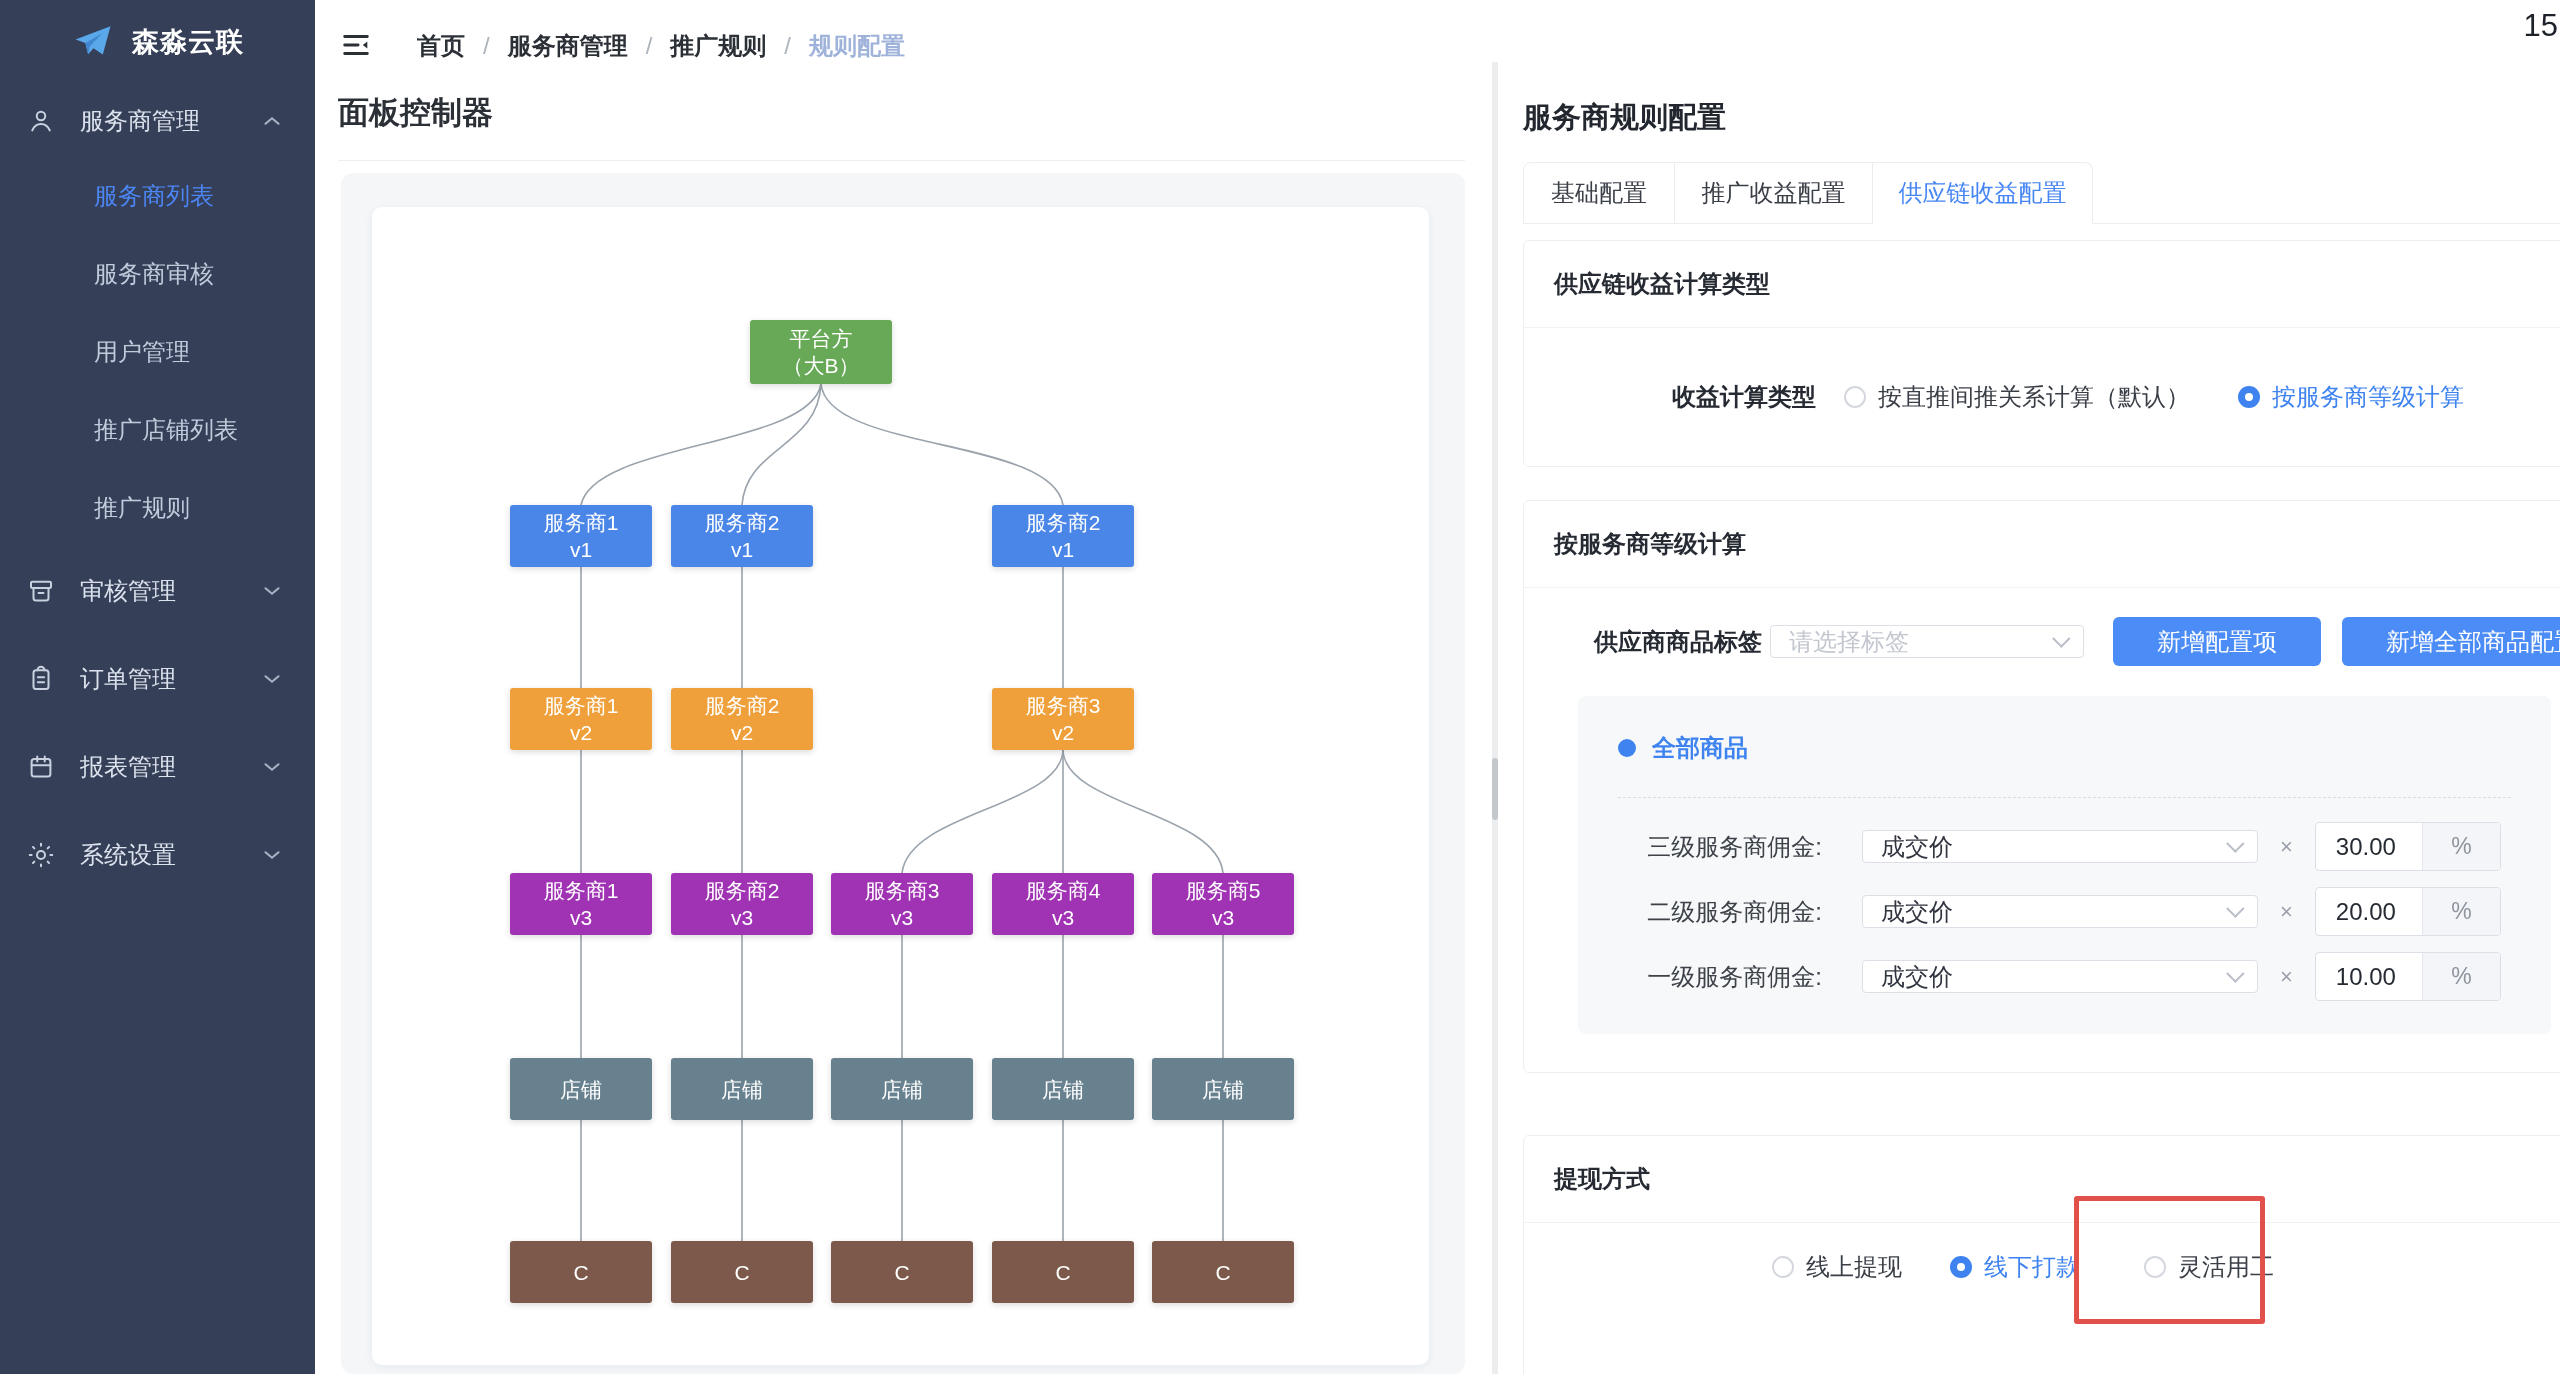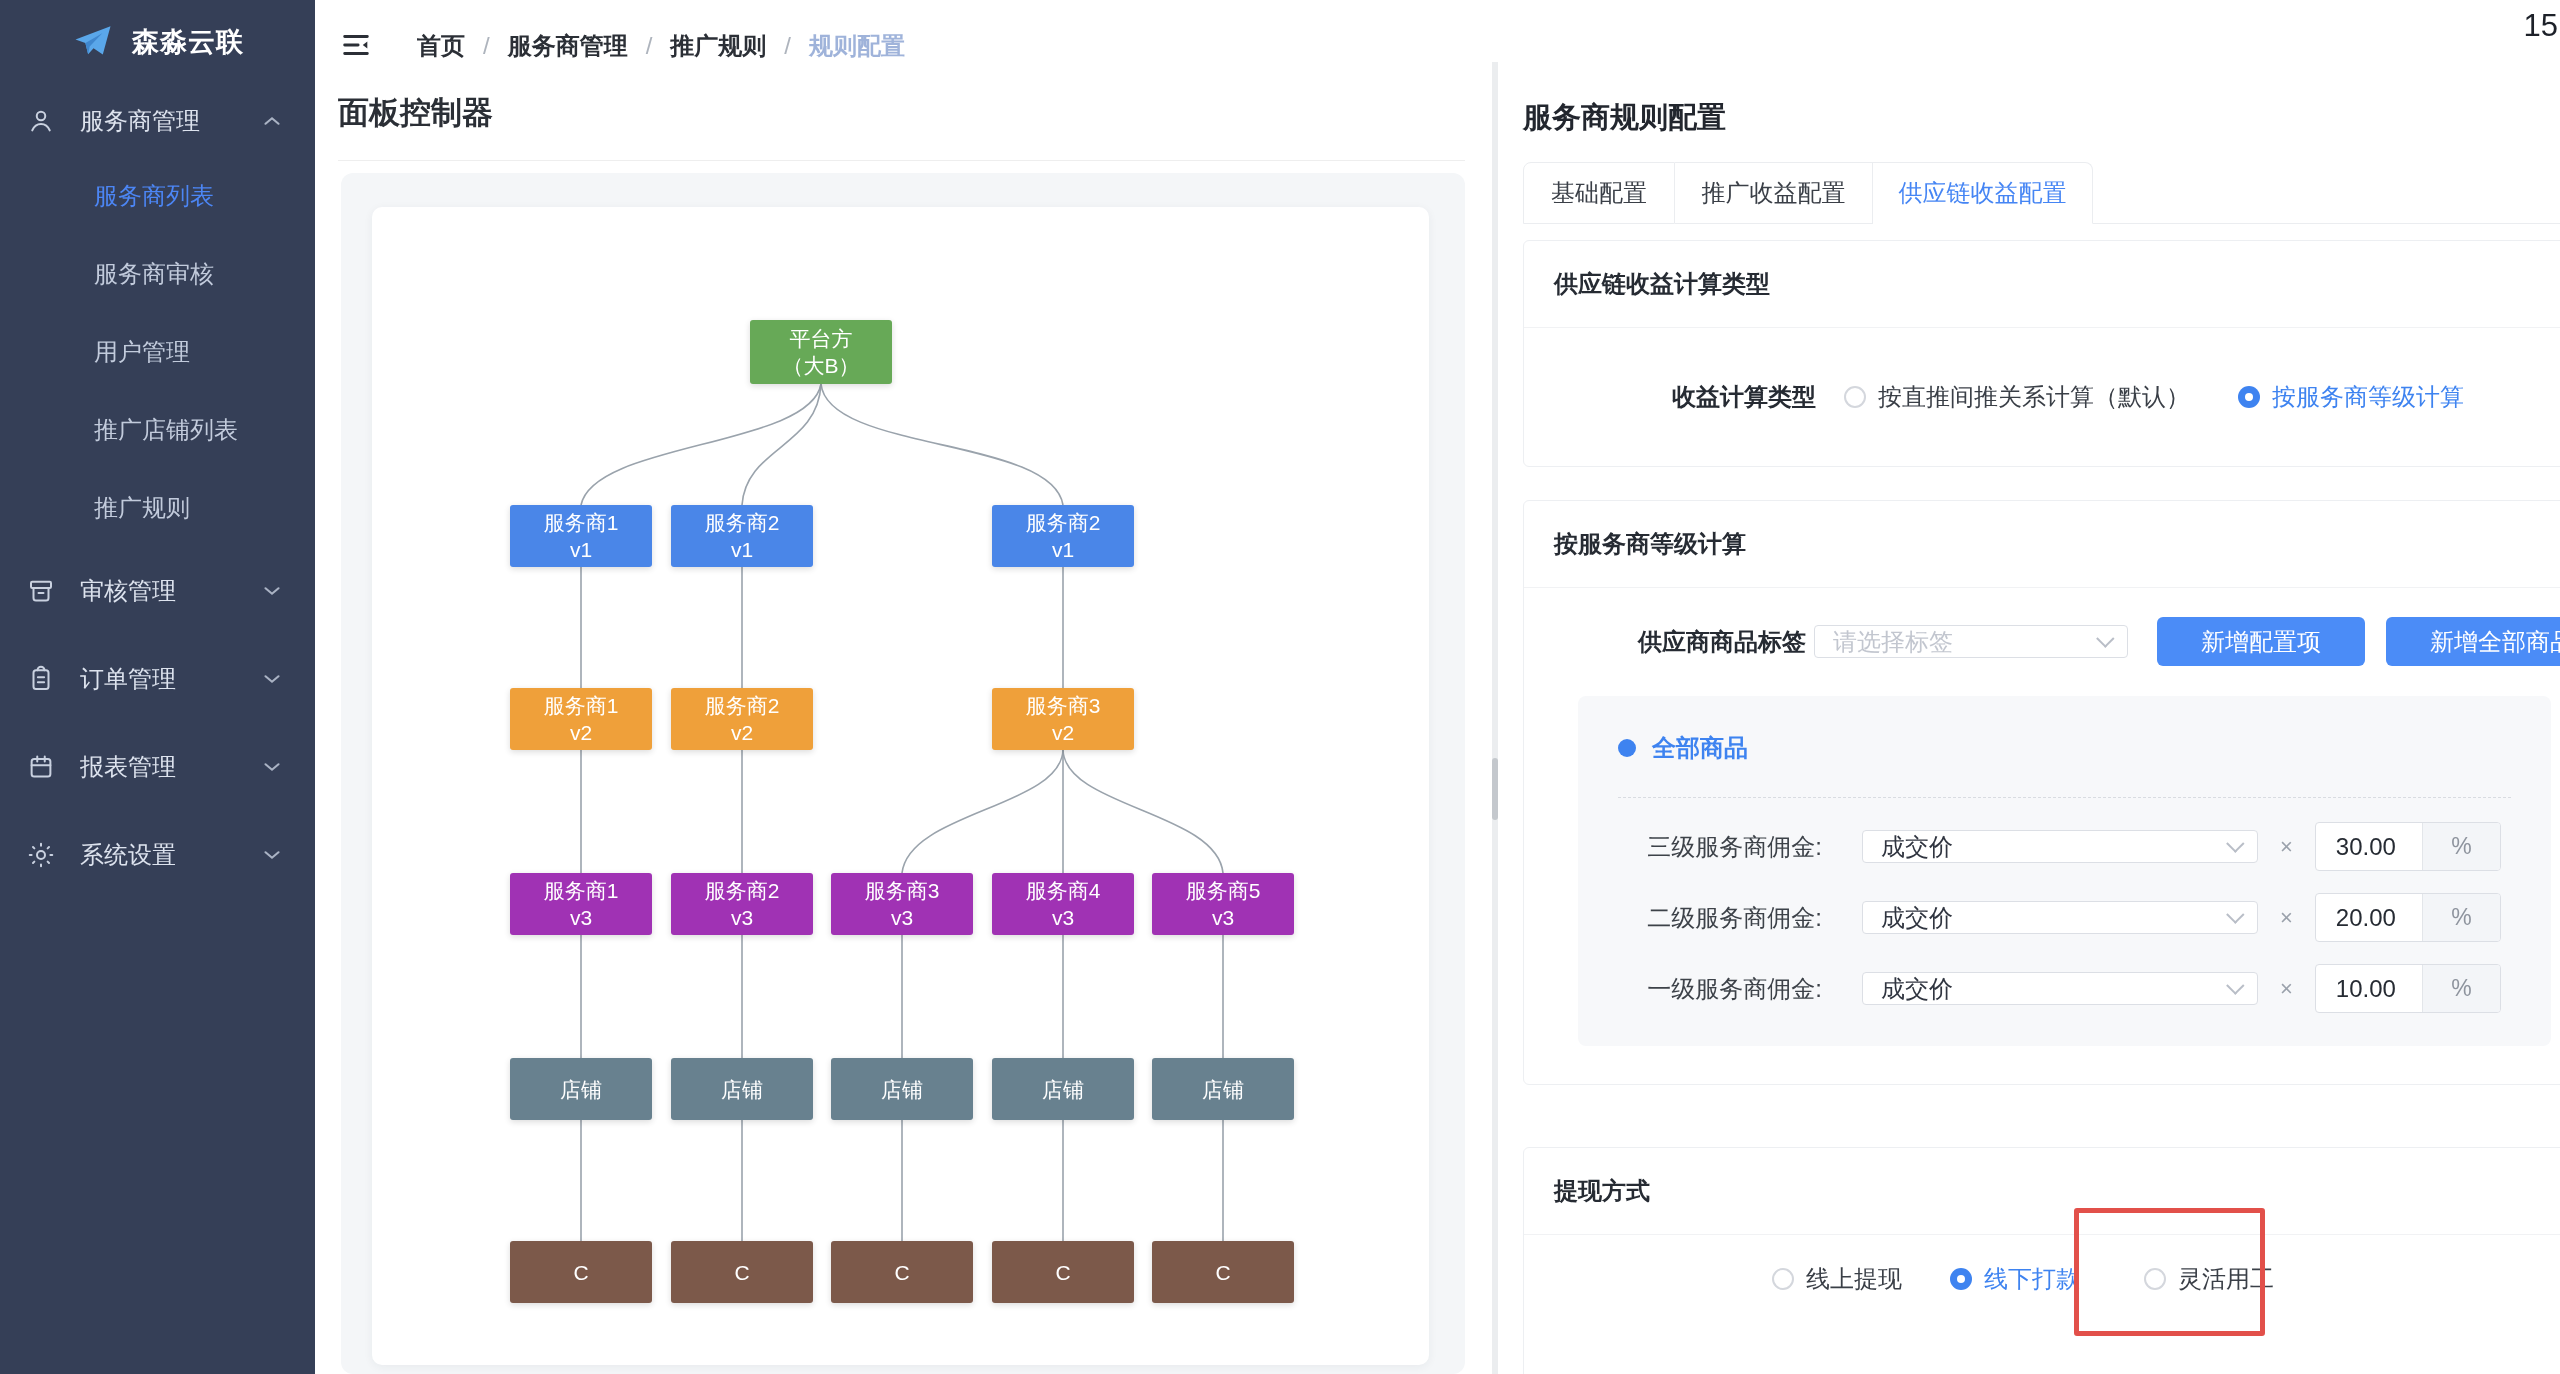--- a/index.html
+++ b/index.html
@@ -70,34 +70,34 @@
   .radio-item + .radio-item { margin-left:48px; }
   .rd { width:22px; height:22px; border-radius:50%; border:2px solid #d4d7dd; background:#fff; flex:none; }
   .rd.on { border:none; background:#3e83f0; position:relative; }
   .rd.on::after { content:""; position:absolute; left:7px; top:7px; width:8px; height:8px; background:#fff; border-radius:50%; }
   .radio-label { font-size:24px; color:#3a3f47; white-space:nowrap; }
   .radio-item.checked .radio-label { color:#3e83f0; }
 
   .s2 { margin-top:33px; }
   .s2-body { padding:29px 0 38px; }
   .form-row { display:flex; align-items:center; padding-left:70px; }
-  .form-label { font-size:24px; font-weight:600; color:#262b33; white-space:nowrap;margin-left:44px; }
+  .form-label { font-size:24px; font-weight:600; color:#262b33; white-space:nowrap; }
   .sel { display:flex; align-items:center; justify-content:space-between; background:#fff; border:1px solid #dcdfe5; border-radius:4px; height:33px; padding:0 18px; font-size:24px; cursor:pointer; }
   .sel-tag { width:314px; margin-left:8px; color:#c2c6cf; }
   .chev { width:13px; height:13px; border-right:2px solid #b9bec7; border-bottom:2px solid #b9bec7; transform:rotate(45deg) translateY(-4px); flex:none; }
   .btn { height:49px; border:none; border-radius:6px; background:#4b8cf7; color:#fff; font-size:24px; padding:0 44px; cursor:pointer; font-family:inherit; white-space:nowrap; }
   .btn-add { margin-left:29px; }
   .btn-add-all { margin-left:21px; }
 
   .inner-card { margin:30px 0 0 54px; width:973px; background:#f7f8fa; border-radius:8px; padding:36px 40px 33px; }
   .inner-head { display:flex; align-items:center; gap:16px; }
   .dot { width:18px; height:18px; border-radius:50%; background:#3e83f0; flex:none; }
   .inner-title { color:#3e83f0; font-size:24px; font-weight:600; }
   .dash { margin-top:33px; border-top:1px dashed #d9dce1; }
-  .c-row { display:flex; align-items:center; margin-top:22px; }
+  .c-row { display:flex; align-items:center; margin-top:16px; }
   .c-row.firstrow { margin-top:24px; }
   .c-label { width:204px; text-align:right; font-size:24px; color:#3d4249; white-space:nowrap; }
   .c-sel { width:396px; margin-left:40px; color:#303540; }
   .mult { margin:0 22px; color:#9aa1ab; font-size:22px; }
   .numgrp { display:flex; height:49px; border:1px solid #dcdfe5; border-radius:4px; overflow:hidden; background:#fff; }
   .num { width:106px; padding-left:20px; display:flex; align-items:center; font-size:24px; color:#262b33; }
   .addon { width:78px; background:#f3f5f8; border-left:1px solid #e3e6ea; display:flex; align-items:center; justify-content:center; color:#8e949e; font-size:23px; }
 
   .s3 { margin-top:62px; position:relative; }
   .s3-body { height:182px; display:flex; align-items:flex-start; padding:28px 0 0 248px; }

